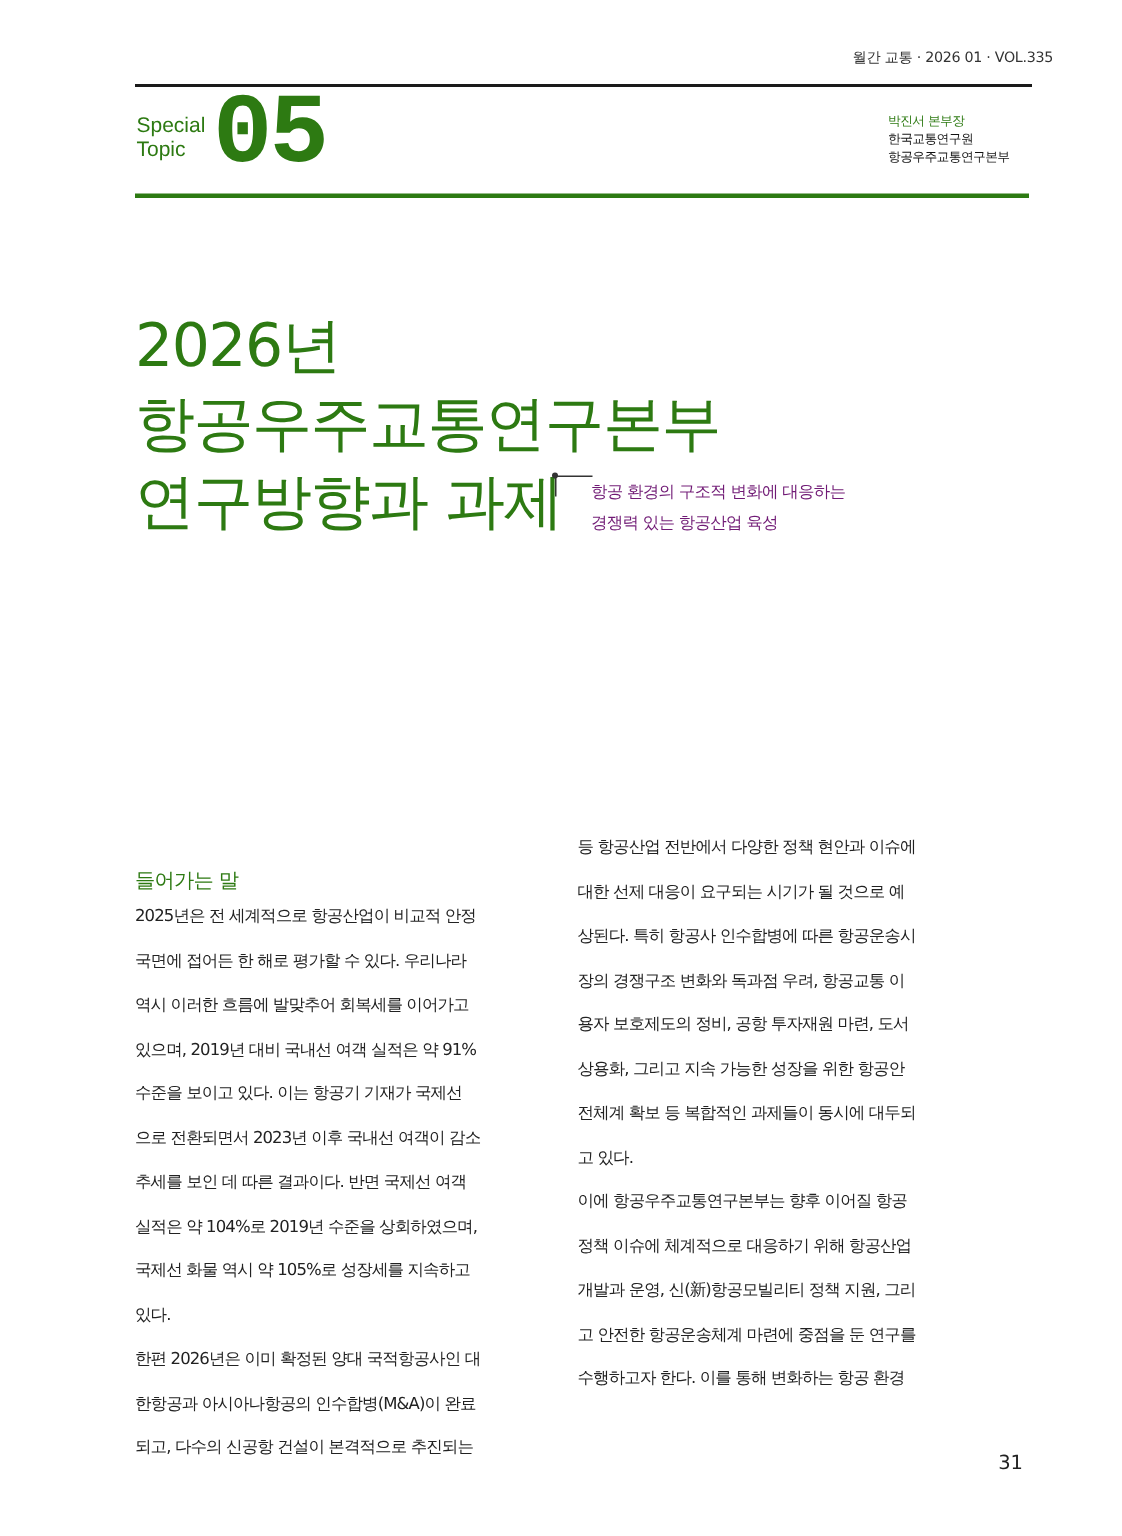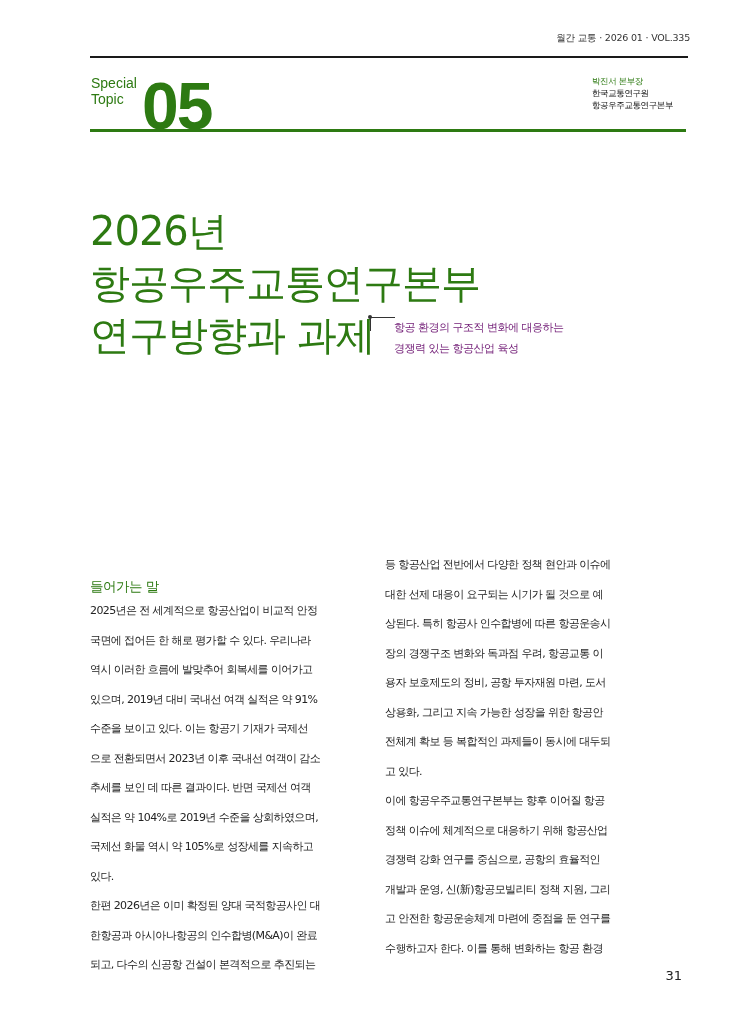--- a/index.html
+++ b/index.html
@@ -1,24 +1,24 @@
 <!DOCTYPE html>
 <html><head>
 <meta charset="utf-8">
 <style>
   html, body { margin:0; padding:0; background:#ffffff; }
   body { width:748px; height:1024px; position:relative; overflow:hidden;
          font-family:"DejaVu Sans", "Liberation Sans", sans-serif; color:#222; }
   .abs { position:absolute; }
-  .running-head { right:58px; top:32px; font-size:9.5px; color:#333; letter-spacing:-0.2px; white-space:nowrap; }
+  .running-head { right:46px; top:32px; font-size:9.5px; color:#333; letter-spacing:-0.2px; white-space:nowrap; }
   .rule-top { left:90px; top:56px; width:598px; height:1.5px; background:#1a1a1a; }
   .rule-green { left:90px; top:129px; width:596px; height:2.5px; background:#2d7a12; }
   .special { left:91px; top:75px; font-size:14px; line-height:16px; color:#2d7a12; font-family:Liberation Sans, sans-serif; }
-  .topic-num { left:142px; top:70px; font-size:66px; line-height:72px; font-weight:bold; color:#2d7a12;
-               font-family:Liberation Sans, sans-serif; letter-spacing:-2px; }
+  .topic-num { left:142px; top:54px; font-size:66px; line-height:72px; font-weight:bold; color:#2d7a12;
+               font-family:Liberation Mono, monospace; letter-spacing:-2px; }
   .author { left:592px; top:75px; font-size:8.5px; line-height:12px; color:#111; letter-spacing:-0.4px; white-space:nowrap; }
   .author .name { color:#2d7a12; }
   .title { left:90px; top:205px; font-size:40px; line-height:52px; color:#2d7a12; letter-spacing:-1px; white-space:nowrap; }
   .title .line { display:block; }
   .subtitle { left:394px; top:317px; font-size:11px; line-height:21px; color:#701a75; letter-spacing:-0.5px; white-space:nowrap; }
   .sub-bracket { left:370px; top:317px; width:1px; height:14px; background:#333; }
   .sub-bracket-h { left:370px; top:317px; width:25px; height:1px; background:#333; }
   .sub-dot { left:368px; top:315px; width:4px; height:4px; border-radius:50%; background:#333; }
   .section-head { left:90px; top:558px; font-size:13.5px; color:#2d7a12; letter-spacing:-0.5px;margin-top:20px; }
   .col { font-size:11px; line-height:29.5px; color:#222; letter-spacing:-0.6px; white-space:nowrap; }
@@ -83,19 +83,18 @@
   <span class="ln">등 항공산업 전반에서 다양한 정책 현안과 이슈에</span>
   <span class="ln">대한 선제 대응이 요구되는 시기가 될 것으로 예</span>
   <span class="ln">상된다. 특히 항공사 인수합병에 따른 항공운송시</span>
   <span class="ln">장의 경쟁구조 변화와 독과점 우려, 항공교통 이</span>
   <span class="ln">용자 보호제도의 정비, 공항 투자재원 마련, 도서</span>
   <span class="ln">상용화, 그리고 지속 가능한 성장을 위한 항공안</span>
   <span class="ln">전체계 확보 등 복합적인 과제들이 동시에 대두되</span>
   <span class="ln">고 있다.</span>
   <span class="ln">이에 항공우주교통연구본부는 향후 이어질 항공</span>
   <span class="ln">정책 이슈에 체계적으로 대응하기 위해 항공산업</span>
-  <span class="ln">경쟁력 강화 연구를 중심으로, 공항의 효율적인</span>
   <span class="ln">개발과 운영, 신(新)항공모빌리티 정책 지원, 그리</span>
   <span class="ln">고 안전한 항공운송체계 마련에 중점을 둔 연구를</span>
   <span class="ln">수행하고자 한다. 이를 통해 변화하는 항공 환경</span>
 </div>
 
 <div class="abs page-num">31</div>
 
 </body></html>

